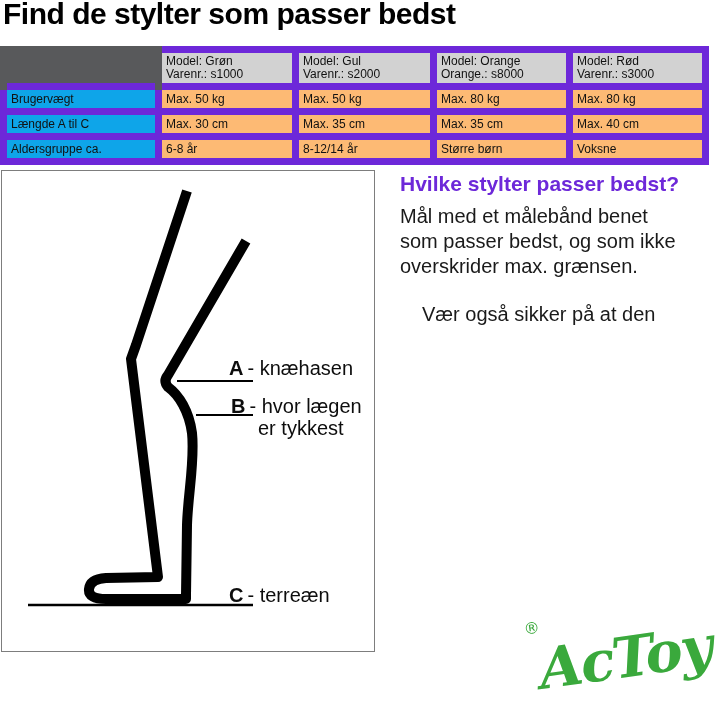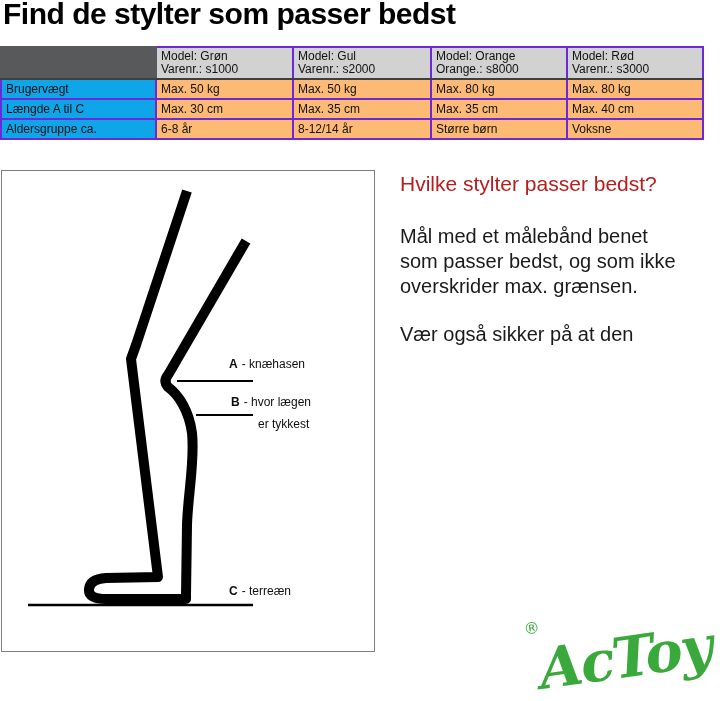--- a/index.html
+++ b/index.html
@@ -31,21 +31,21 @@
     position: absolute;
     left: 0;
     top: 46px;
     width: 702px;
     border-collapse: collapse;
     table-layout: fixed;
     font-size: 12px;
     color: #111;
   }
   table.size-table th, table.size-table td {
-    border: 2px solid #6d28d9;
+    border: 7px solid #6d28d9;
     padding: 2px 4px;
     text-align: left;
     font-weight: normal;
     vertical-align: middle;
     overflow: hidden;
     white-space: nowrap;
   }
   table.size-table thead th { height: 28px; background: #d2d2d2; border-bottom: 2px solid #3f3f3f; line-height: 13px; }
   table.size-table thead th.corner { background: #58595b; border-color: #58595b; border-bottom: 2px solid #3f3f3f; }
   table.size-table tbody tr { height: 19px; }
@@ -58,51 +58,51 @@
     left: 1px;
     top: 170px;
     width: 374px;
     height: 482px;
     border: 1px solid #7d7d7d;
     background: #fff;
   }
   .diagram-box svg { position: absolute; left: 0; top: 0; }
   .diag-label {
     position: absolute;
-    font-size: 12px;
+    font-size: 20px;
     color: #0d0d0d;
     white-space: nowrap;
   }
   .diag-label .letter { font-weight: bold; }
   .diag-label .txt { margin-left: 4px; }
   .lbl-a { left: 227px; top: 186px; }
   .lbl-b { left: 229px; top: 224px; }
   .lbl-b2 { left: 256px; top: 246px; }
   .lbl-c { left: 227px; top: 413px; }
 
   
   .info {
     position: absolute;
     left: 400px;
     top: 172px;
     width: 310px;
   }
   .info h2 {
     margin: 0;
     font-size: 21px;
-    font-weight: normal;
-    color: #b91c1c;
+    font-weight: bold;
+    color: #6d28d9;
   }
   .info .para {
-    margin-top: 28px;
+    margin-top: 8px;
     font-size: 20px;
     line-height: 25px;
     color: #1a1a1a;
   }
-  .info .para2 { margin-top: 23px; }
+  .info .para2 { margin-top: 23px; margin-left: 22px; }
 
   
   .logo {
     position: absolute;
     left: 516px;
     top: 594px;
     width: 204px;
     height: 107px;
   }
 </style>

